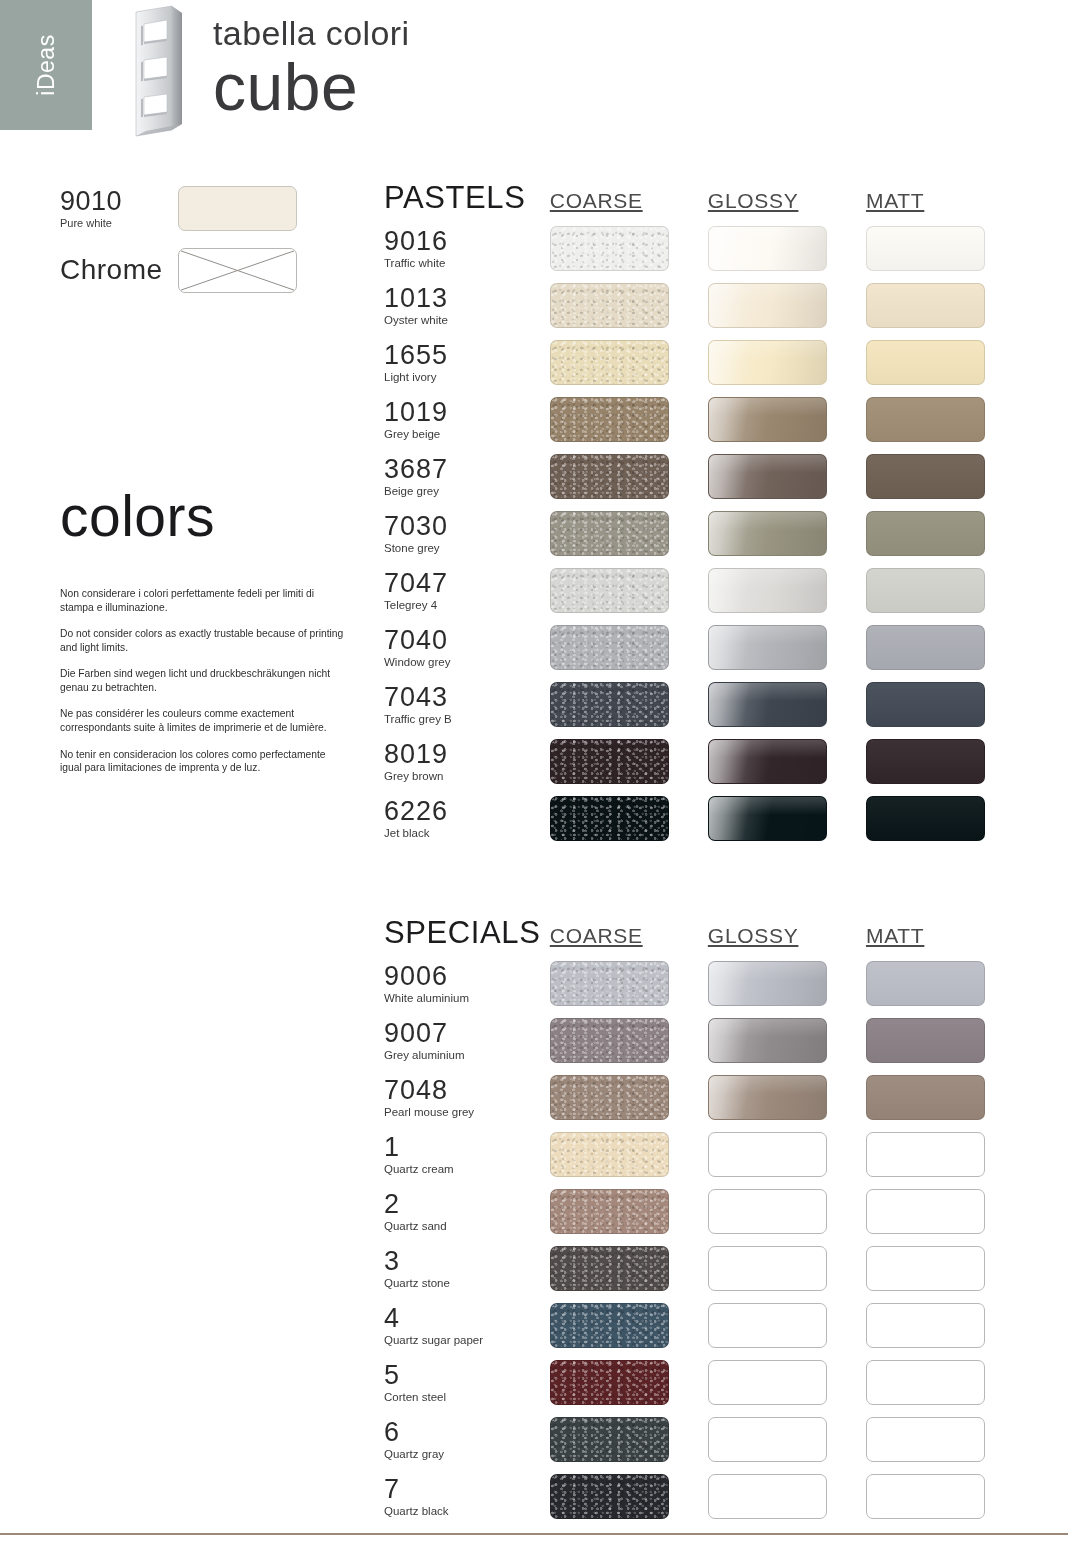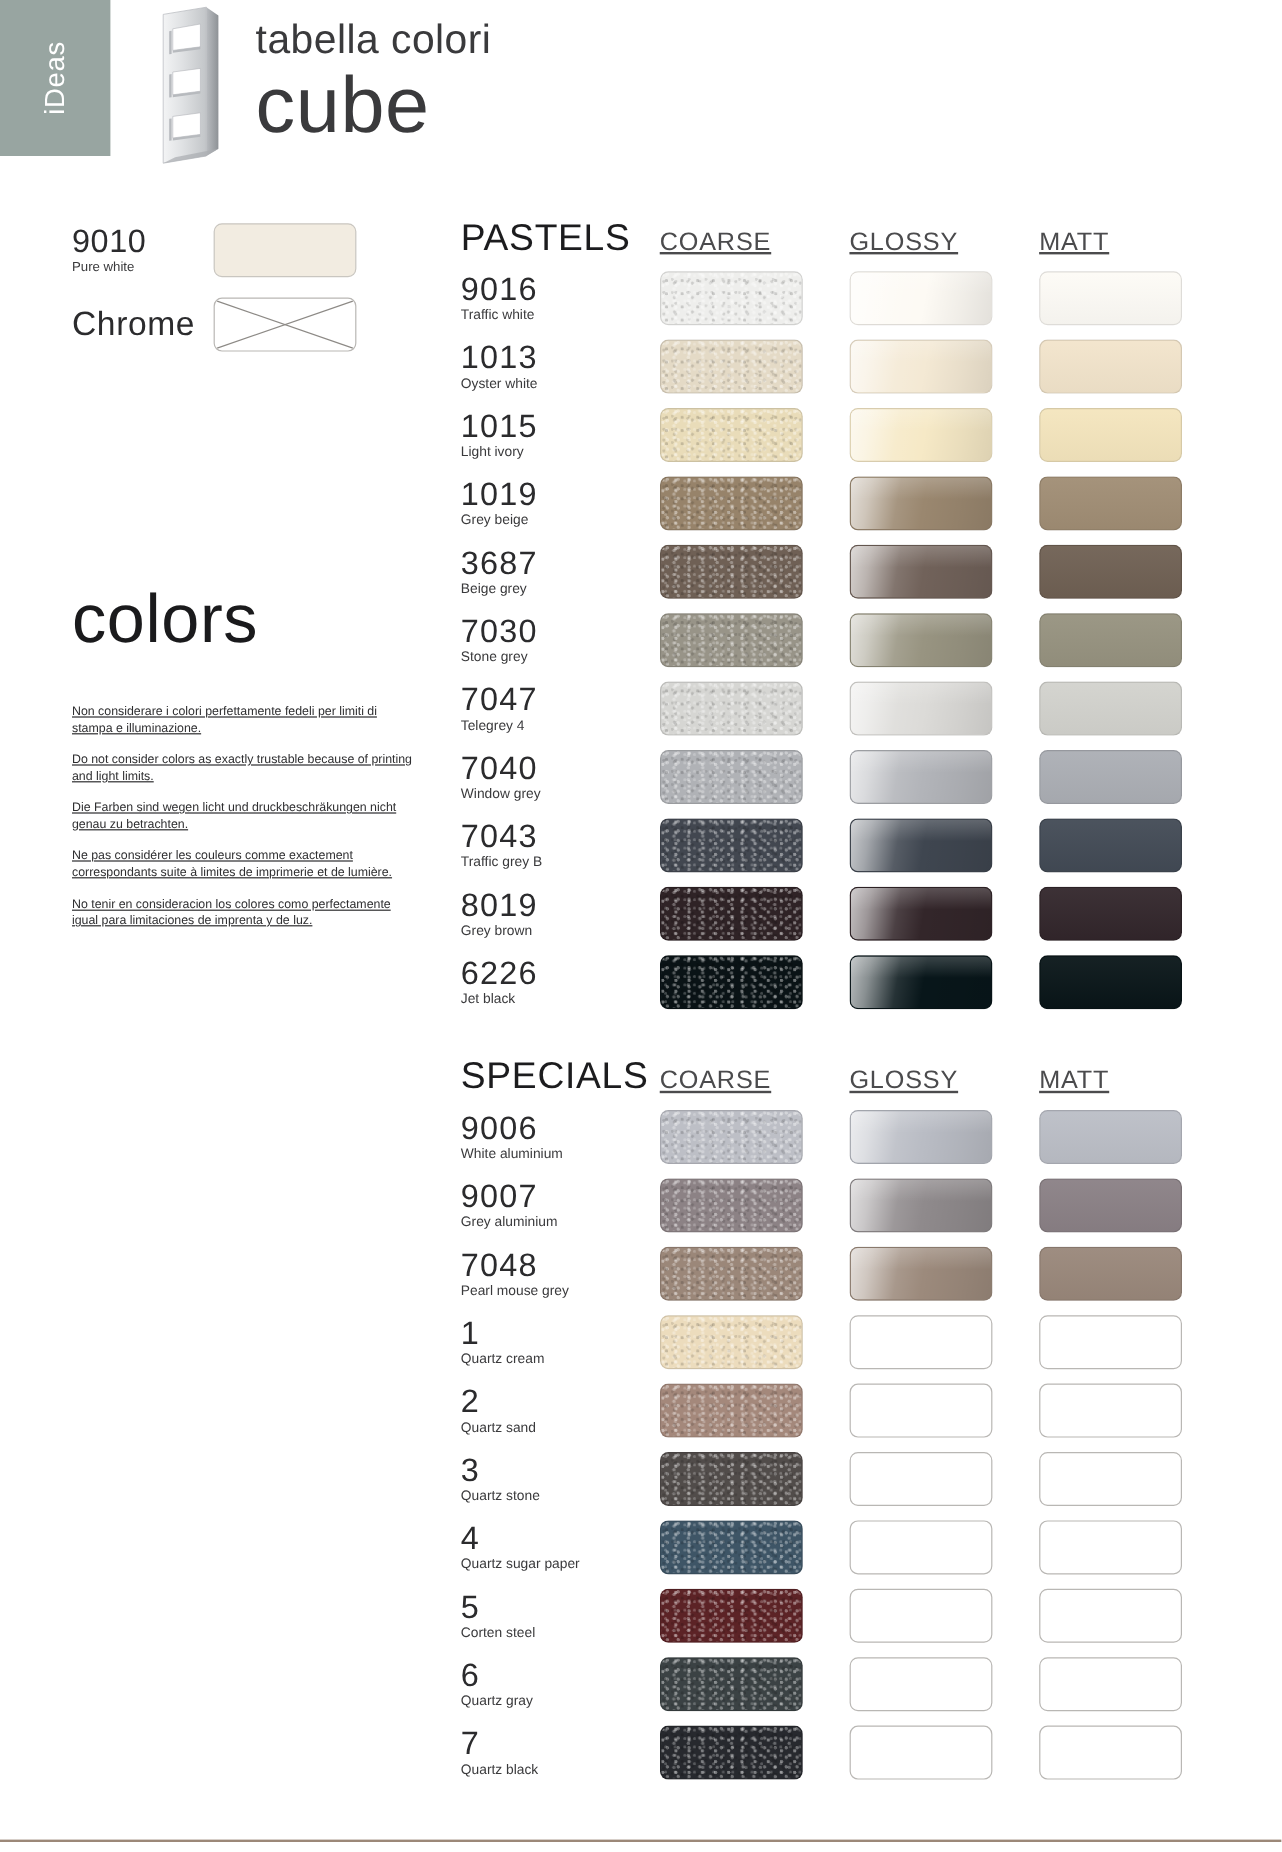--- a/index.html
+++ b/index.html
@@ -107,31 +107,30 @@
     margin-top: 190px;
     line-height: 1;
   }
   .disclaimer { margin-top: 42px; }
   .disclaimer p {
     margin: 0 0 13px 0;
     font-size: 10.3px;
     line-height: 1.32;
     color: #2e2e30;
     max-width: 285px;
-    text-decoration: underline;
   }
 
   
   .table-area {
     position: absolute;
     left: 384px; top: 180px;
     width: 640px;
   }
   .section { position: relative; }
-  .section + .section { margin-top: 32px; }
+  .section + .section { margin-top: 68px; }
 
   .sec-head-row {
     display: flex;
     align-items: baseline;
     height: 40px;
   }
   .sec-title {
     width: 172px;
     font-size: 31px;
     font-weight: 300;
@@ -327,21 +326,21 @@
         </div>
         <div class="cell">
           <div class="swatch tex-glossy" style="background: rgb(244, 233, 212); border-color: rgba(0, 0, 0, 0.12);"></div>
         </div>
         <div class="cell">
           <div class="swatch tex-matt" style="background: rgb(242, 228, 203); border-color: rgba(0, 0, 0, 0.12);"></div>
         </div>
       </div>
       <div class="row">
         <div class="row-label">
-          <div class="row-code">1015</div>
+          <div class="row-code">1655</div>
           <div class="row-name">Light ivory</div>
         </div>
         <div class="cell">
           <div class="swatch tex-coarse" style="background: rgb(233, 220, 185); border-color: rgba(0, 0, 0, 0.12);"></div>
         </div>
         <div class="cell">
           <div class="swatch tex-glossy" style="background: rgb(246, 233, 198); border-color: rgba(0, 0, 0, 0.12);"></div>
         </div>
         <div class="cell">
           <div class="swatch tex-matt" style="background: rgb(244, 229, 189); border-color: rgba(0, 0, 0, 0.12);"></div>

